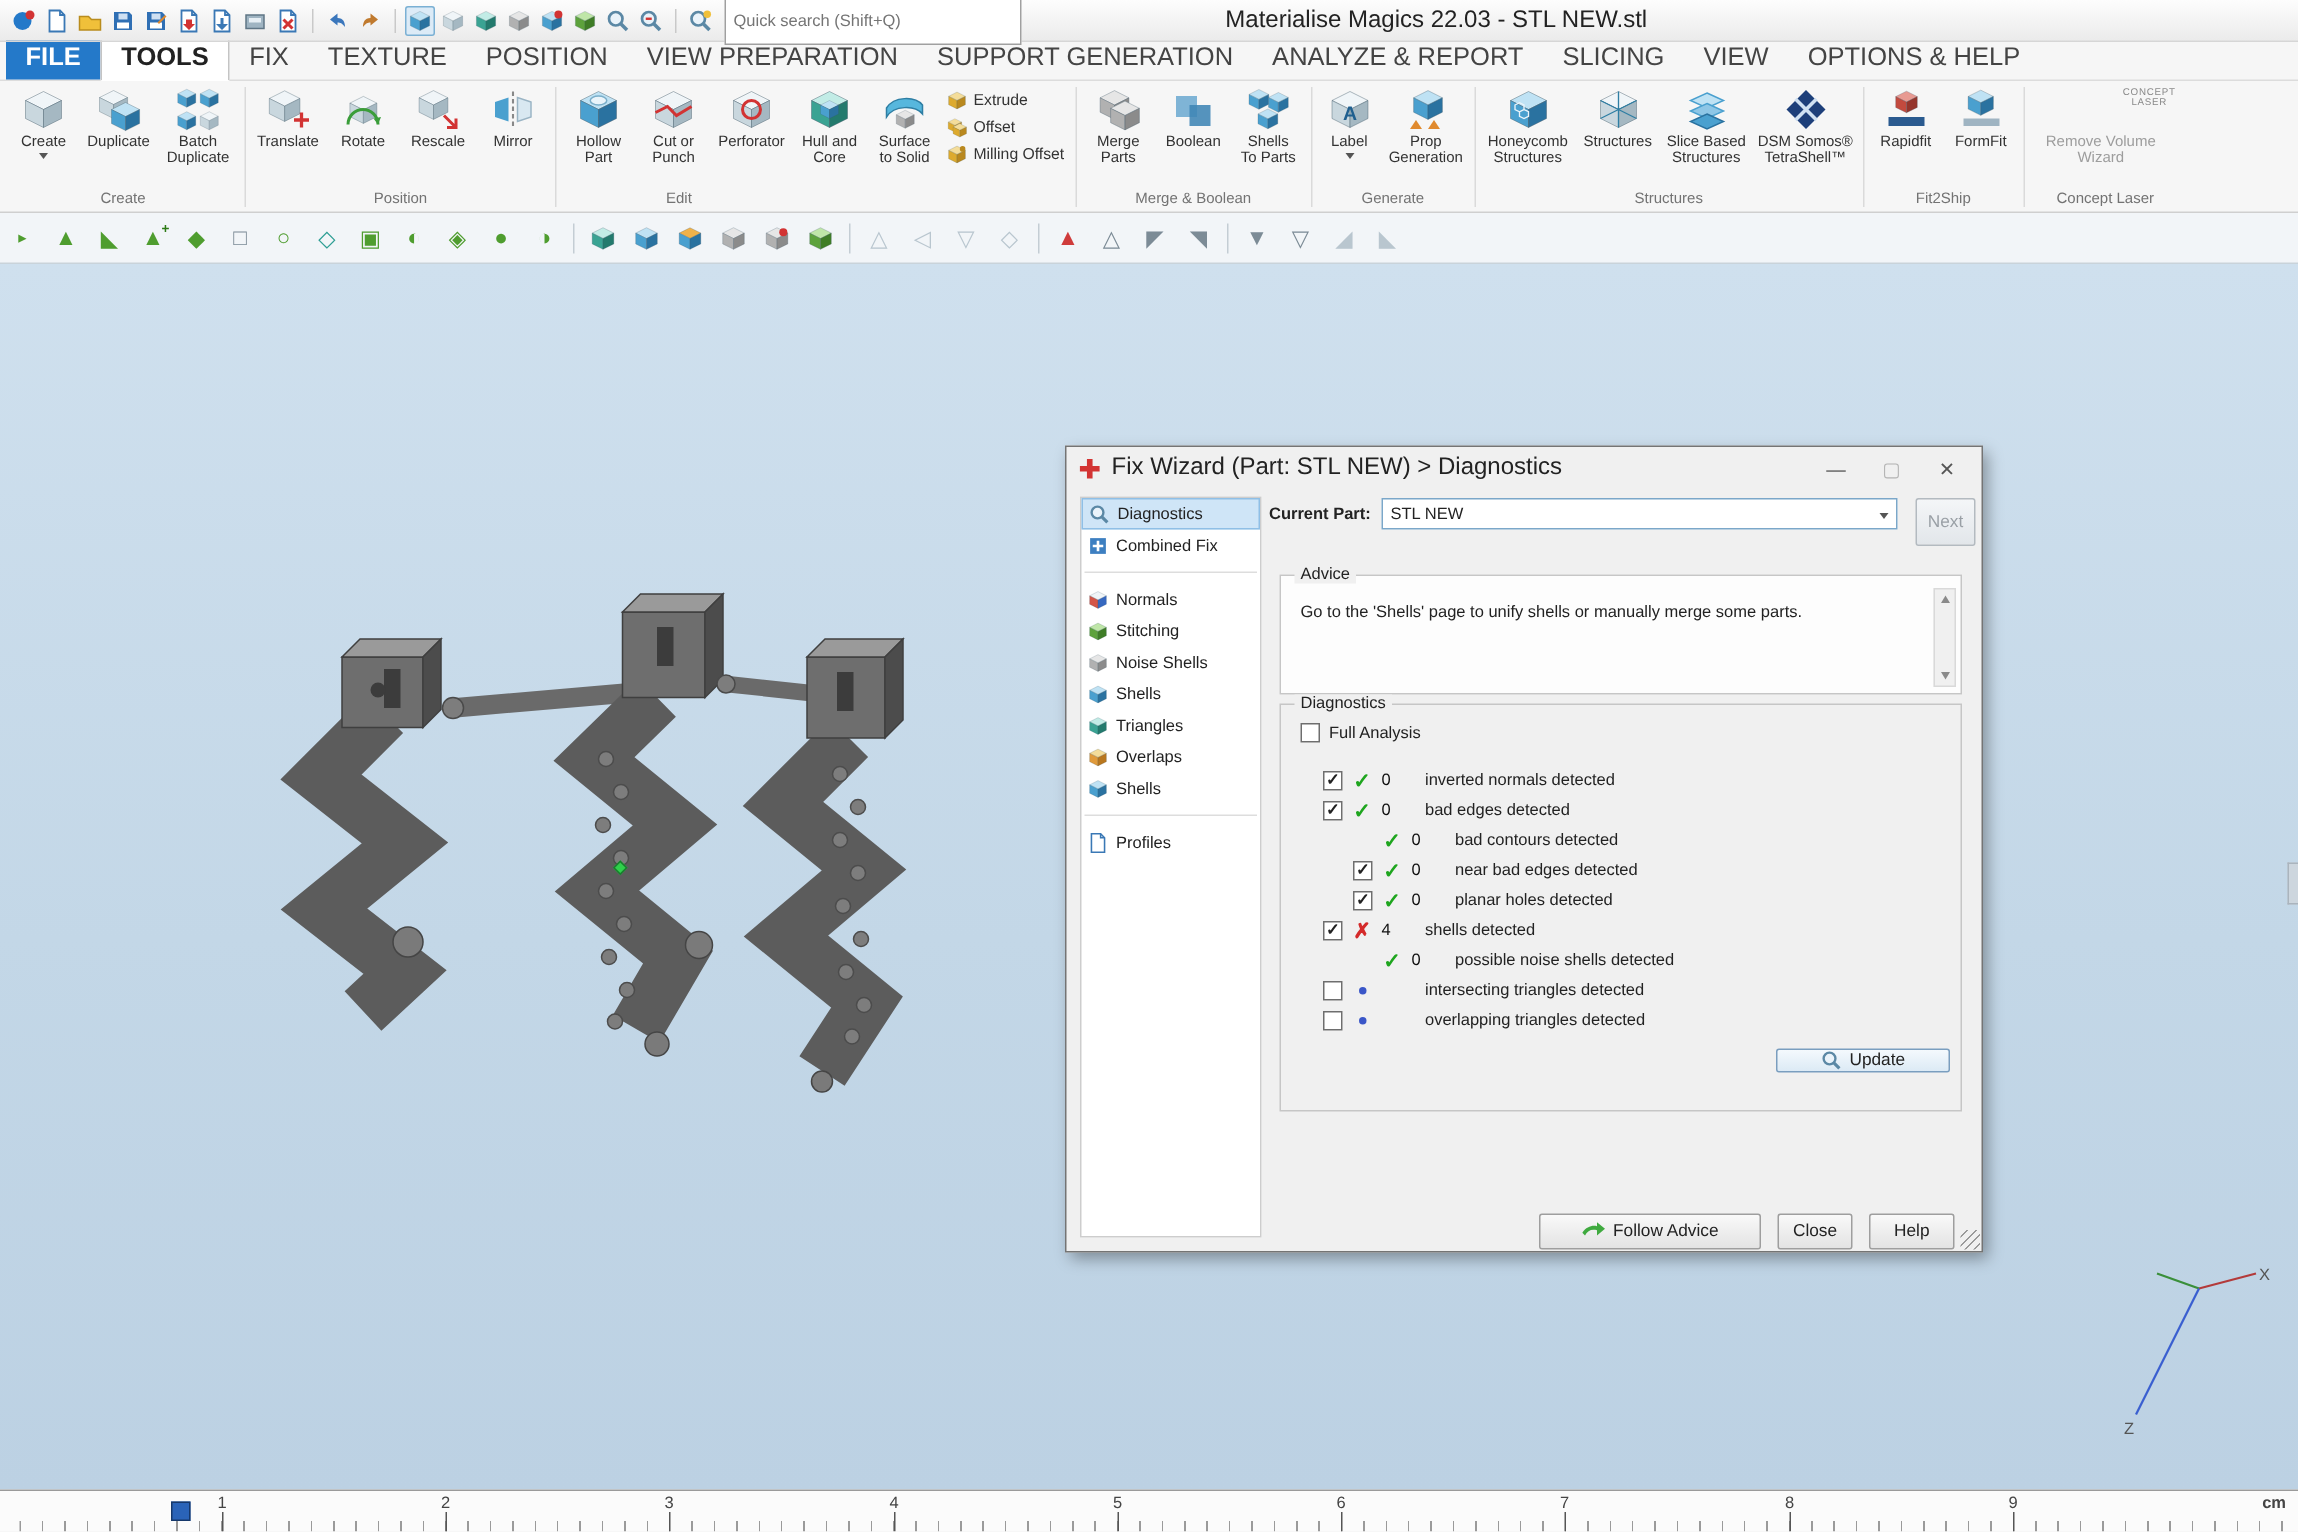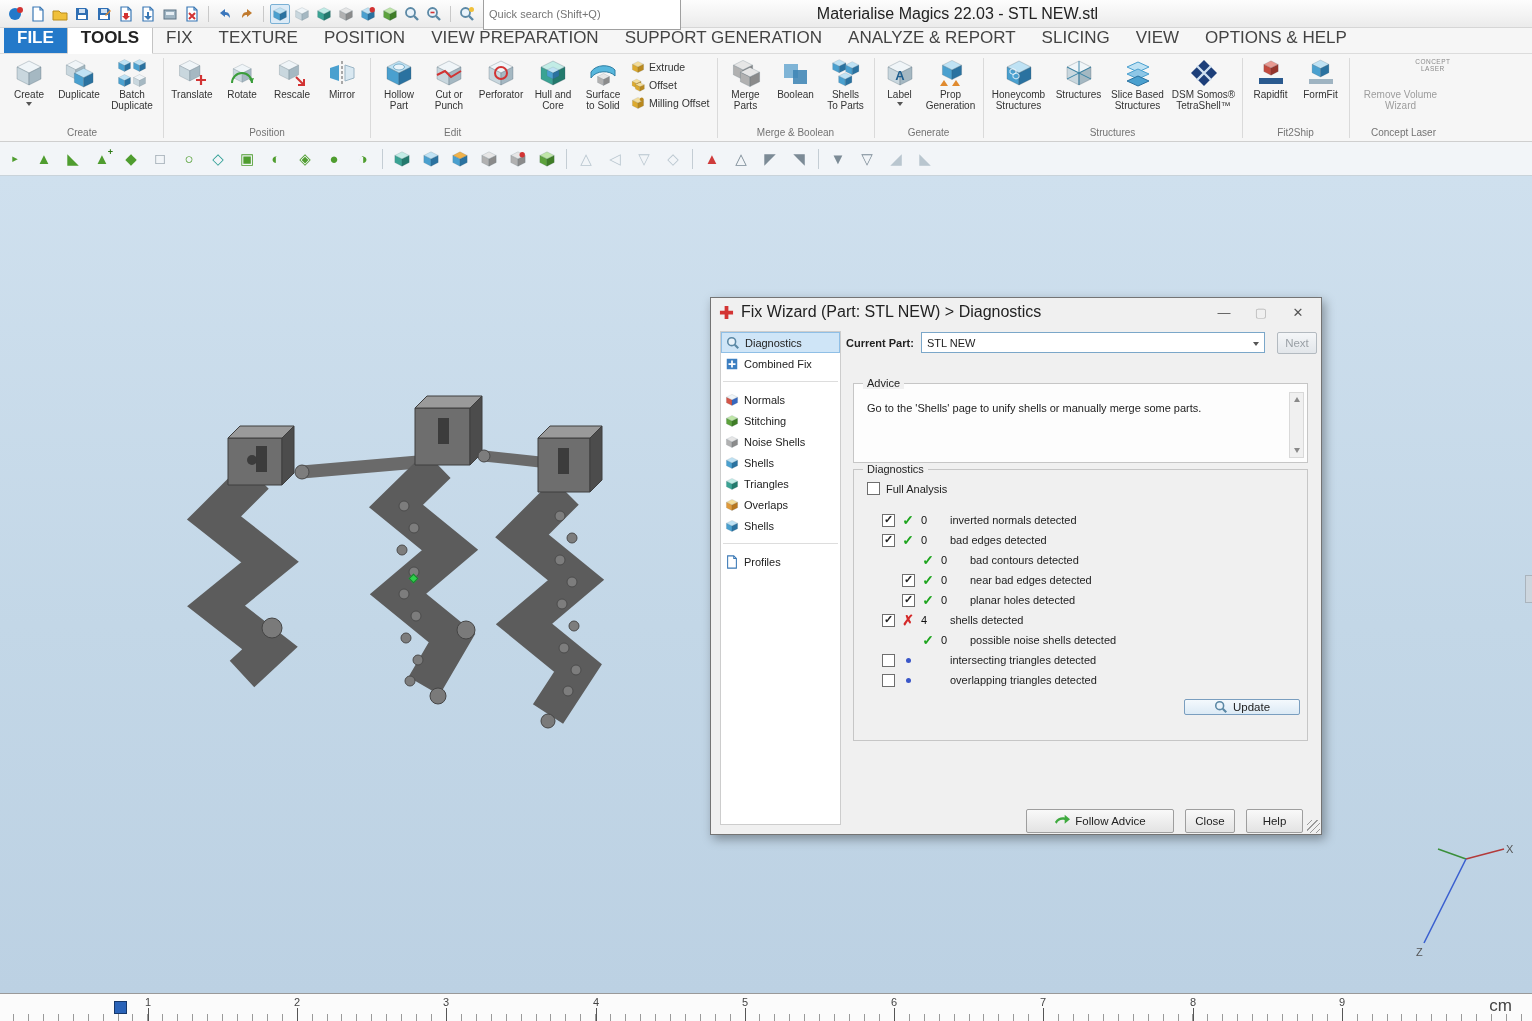--- a/index.html
+++ b/index.html
@@ -71,21 +71,21 @@
     border:1px solid #1a7a2e; transform:rotate(45deg); }
   .axes { position:absolute; right:18px; bottom:30px; width:110px; height:120px; }
   .side-tab { position:absolute; right:0; top:399px; width:7px; height:28px; background:#cdd6de; border:1px solid #aab4bd; border-right:none; }
 
   
   .ruler { position:absolute; left:0; right:0; bottom:0; height:28px; border-top:1px solid #9a9a9a;
     background: repeating-linear-gradient(to right, #9a9a9a 0 1px, transparent 1px 14.93px) 13px 100% / 100% 7px no-repeat, #fbfbfb;
     z-index:5; }
   .rmaj { position:absolute; bottom:0; width:1px; height:13px; background:#555; }
   .rnum { position:absolute; top:2px; font-size:11px; color:#444; transform:translateX(-50%); }
-  .runit { position:absolute; right:20px; top:2px; font-size:17px; color:#444; }
+  .runit { position:absolute; right:8px; top:2px; font-size:11px; color:#444;font-weight:bold; }
   .origin { position:absolute; left:114px; top:7px; width:13px; height:13px; background:#2a63b8; border:1px solid #16386b; }
 
   
   .dialog { position:absolute; left:710px; top:297px; width:612px; height:538px; background:#f0f0f0;
     border:1px solid #747474; box-shadow:3px 4px 10px rgba(0,0,0,.35); z-index:40; font-size:11px; }
   .dtitle { height:28px; display:flex; align-items:center; padding:0 8px; gap:7px; }
   .dtitle .ttext { font-size:16px; color:#222; flex:1; }
   .dctl { width:30px; height:20px; display:flex; align-items:center; justify-content:center;
     color:#555; font-size:13px; cursor:pointer; }
   .dctl.dim { color:#b5b5b5; }
@@ -94,21 +94,21 @@
   .dnav-item svg { width:14px; height:14px; flex:none; }
   .dnav-item.sel { background:#cfe5f7; border:1px solid #8fbfe6; }
   .dnav-sep { height:1px; background:#ddd; margin:7px 2px; }
   .cp-label { position:absolute; left:135px; top:39px; font-weight:bold; color:#222; }
   .cp-select { position:absolute; left:210px; top:34px; width:344px; height:21px; background:#fff;
     border:1px solid #7ba7c9; display:flex; align-items:center; justify-content:space-between;
     padding:0 5px; cursor:pointer; color:#222; }
   .btn { display:flex; align-items:center; justify-content:center; gap:5px;
     background:linear-gradient(#f9f9f9,#e3e3e3); border:1px solid #9e9e9e; border-radius:2px;
     color:#222; cursor:pointer; font-size:11.5px; }
-  .next-btn { position:absolute; left:566px; top:34px; width:40px; height:22px;
+  .next-btn { position:absolute; left:566px; top:34px; width:40px; height:32px;
     background:linear-gradient(#f4f6f8,#e2e6ea); border:1px solid #b3bac0; color:#9aa0a6; }
   .grp { position:absolute; border:1px solid #c6c6c6; }
   .grp-label { position:absolute; top:-7px; left:9px; background:#f0f0f0; padding:0 4px; color:#222; }
   .advice-grp { left:142px; top:85px; width:455px; height:80px; background:#fdfdfd; }
   .advice-text { position:absolute; left:13px; top:18px; right:26px; color:#222; }
   .vscroll { position:absolute; right:3px; top:8px; bottom:4px; width:15px; background:#f0f0f0; border:1px solid #d9d9d9; }
   .varr { position:absolute; left:0; width:13px; height:13px; display:flex; align-items:center; justify-content:center; cursor:pointer; }
   .varr.up { top:0; } .varr.dn { bottom:0; }
   .tri-up { width:0; height:0; border-left:3.5px solid transparent; border-right:3.5px solid transparent; border-bottom:5px solid #8a8a8a; }
   .tri-dn { width:0; height:0; border-left:3.5px solid transparent; border-right:3.5px solid transparent; border-top:5px solid #8a8a8a; }

